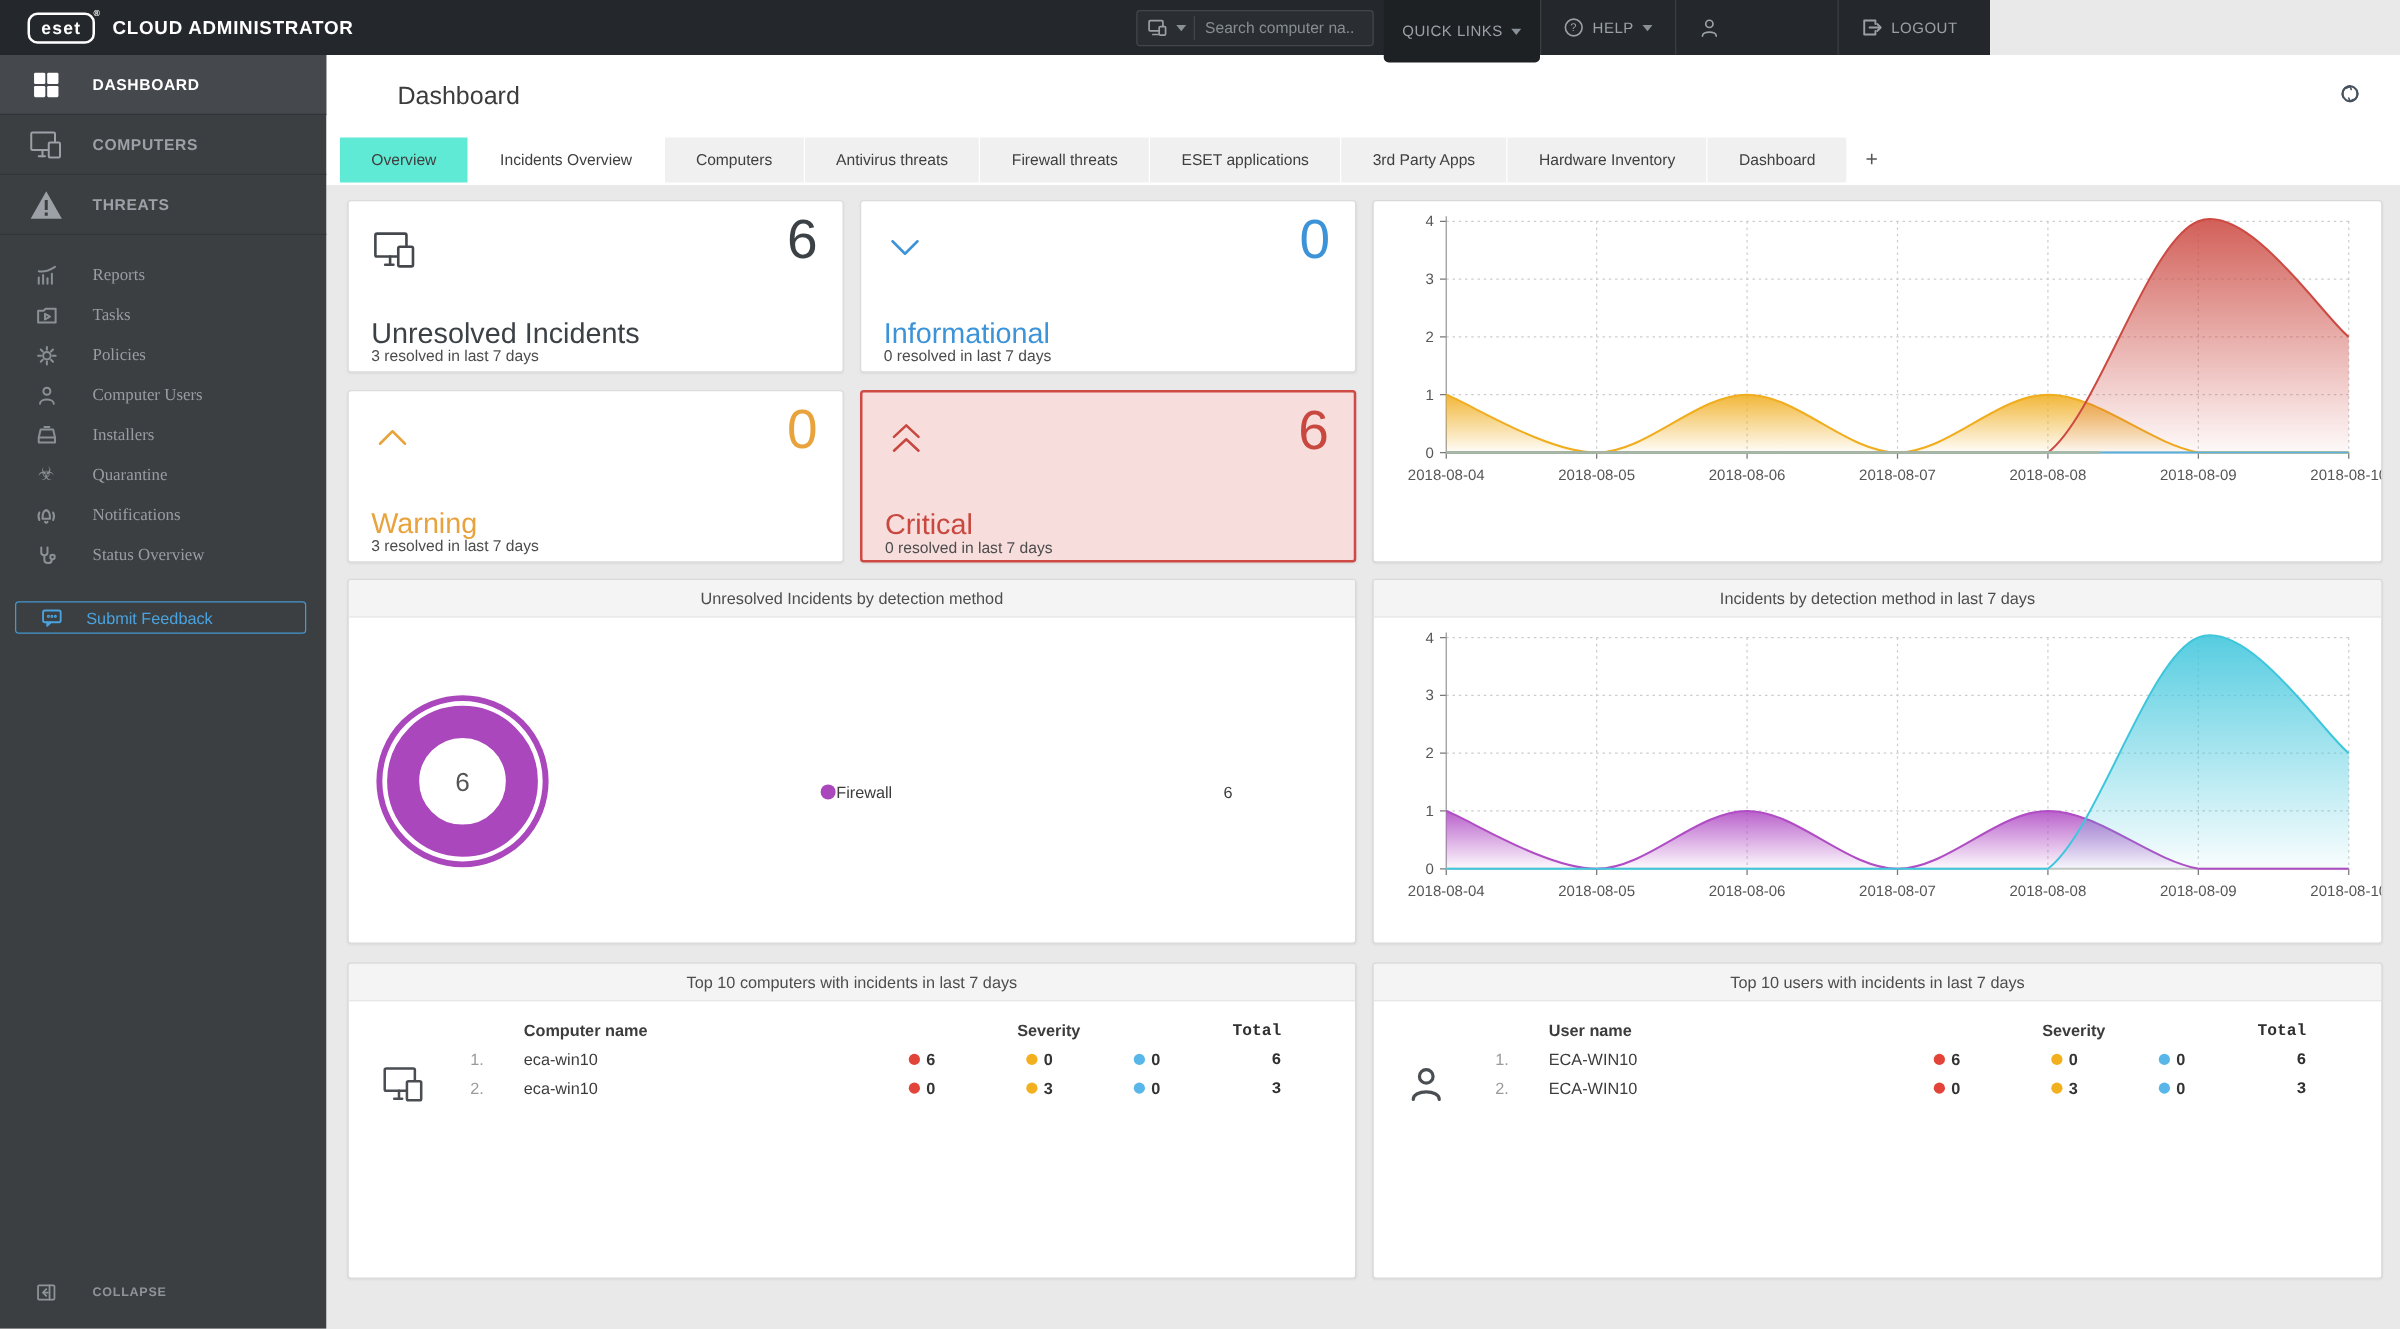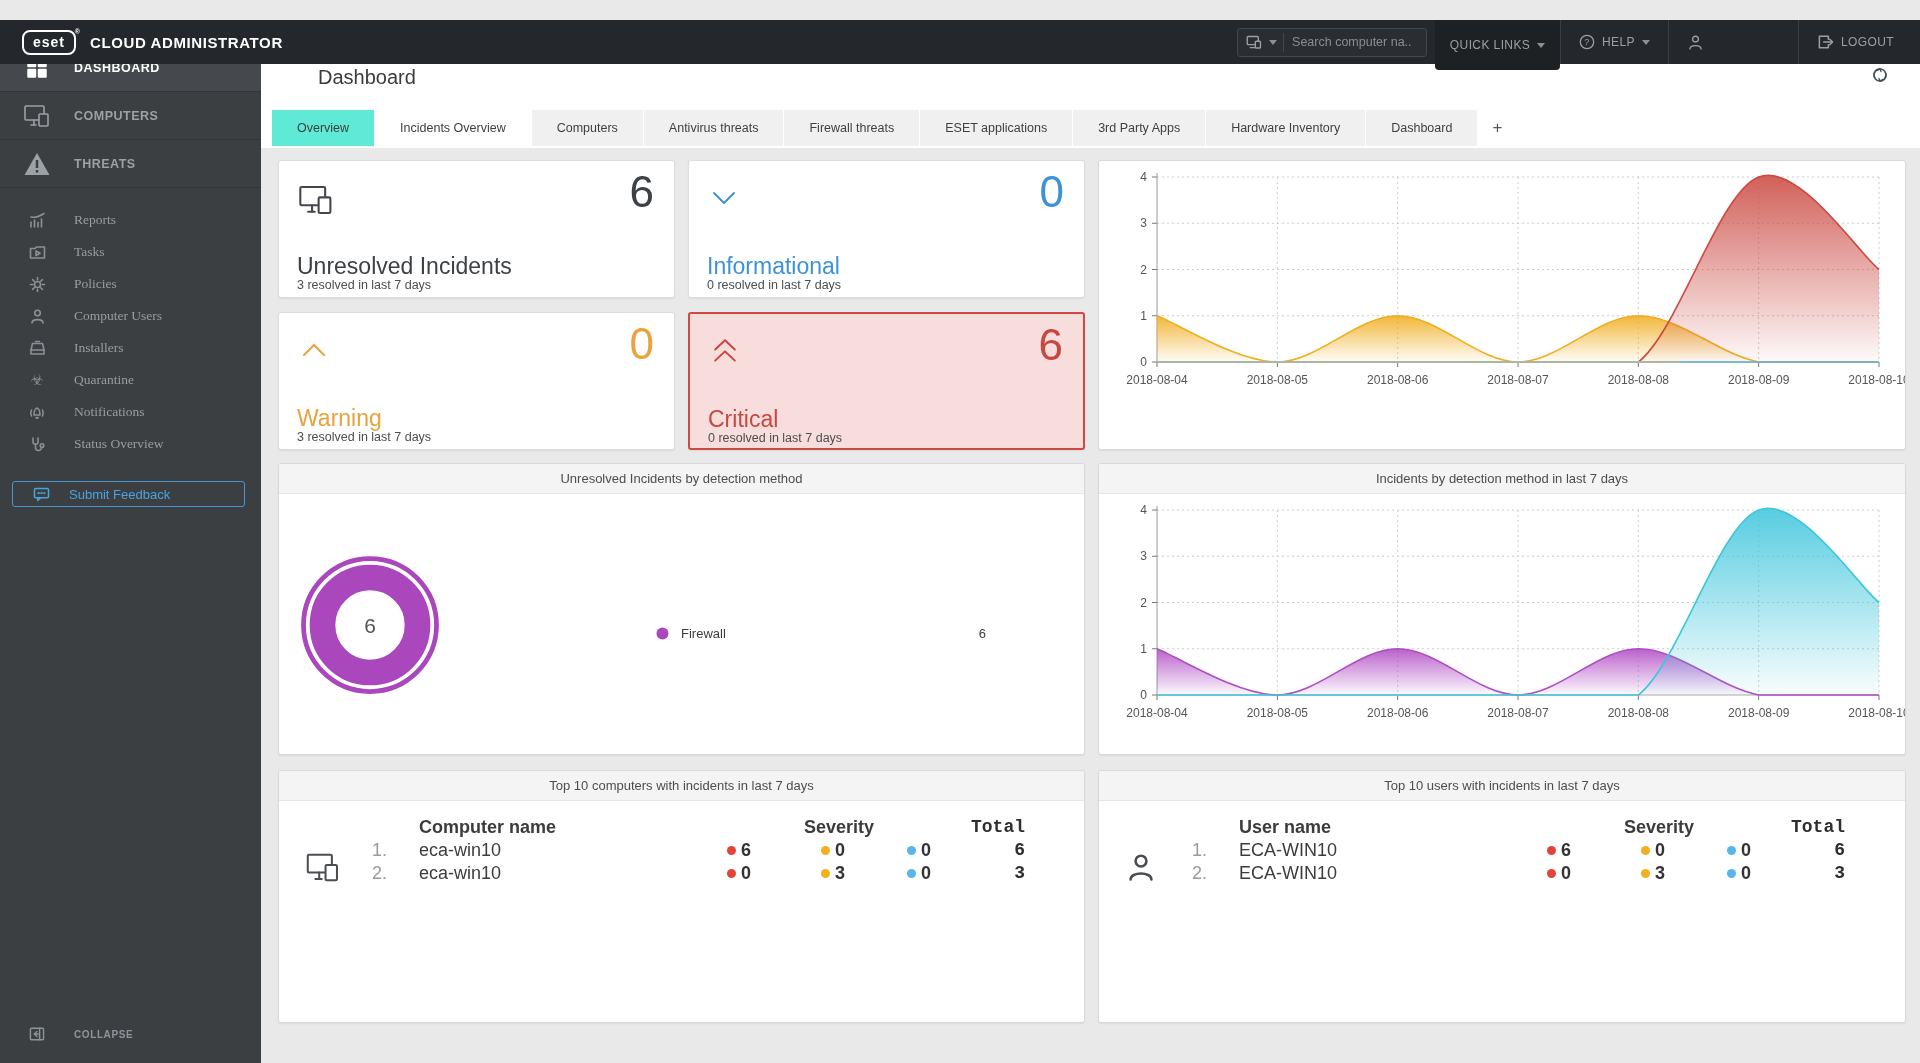--- a/index.html
+++ b/index.html
@@ -1,21 +1,21 @@
 <!DOCTYPE html>
 <html><head>
 <meta charset="utf-8">
 <style>
   * { margin:0; padding:0; box-sizing:border-box; }
   html,body { width:1920px; height:1063px; overflow:hidden; }
   body { font-family:"Liberation Sans","DejaVu Sans",sans-serif; background:#e9e9e9; }
   .app { position:relative; width:1920px; height:1063px; }
 
   
-  .topbar { position:absolute; left:0; top:0; width:1920px; height:44px; background:#24282c; display:flex; align-items:center; z-index:30;margin-top:20px; }
+  .topbar { position:absolute; left:0; top:0; width:1592px; height:44px; background:#24282c; display:flex; align-items:center; z-index:30; }
   .logo { margin-left:22px; border:2px solid #fff; border-radius:8px; color:#fff; font-weight:bold; font-size:14px; padding:2px 9px 3px; letter-spacing:1px; position:relative; }
   .logo sup { font-size:7px; position:absolute; top:-4px; right:-7px; }
   .brand { color:#fff; font-size:15px; font-weight:600; letter-spacing:.6px; margin-left:14px; }
   .topbar-right { margin-left:auto; display:flex; align-items:stretch; height:44px; }
   .searchbox { align-self:center; width:190px; height:29px; background:#2a2e32; border:1px solid #43474b; border-radius:3px; display:flex; align-items:center; padding:0 8px; margin-right:8px; }
   .searchbox svg { flex:none; }
   .searchbox .sep { width:1px; height:19px; background:#43474b; margin:0 8px 0 6px; }
   .searchbox input { background:transparent; border:none; outline:none; color:#aeb4b9; font-size:12.5px; width:120px; font-family:inherit; }
   .searchbox input::placeholder { color:#878e93; }
   .ql { width:125px; height:50px; background:#1d2124; border-radius:0 0 4px 4px; display:flex; align-items:center; justify-content:center; gap:7px; color:#9aa1a6; font-size:12px; letter-spacing:.4px; cursor:pointer; }
@@ -74,26 +74,26 @@
   svg.area { display:block; }
   svg.area .grid { stroke:#cdcdcd; stroke-width:1; stroke-dasharray:2 3; }
   svg.area .tick { stroke:#777; stroke-width:1; }
   svg.area .axis { stroke:#c2c8c2; stroke-width:1.5; }
   svg.area .ylab,svg.area .xlab { font-size:12px; fill:#555; font-family:"Liberation Sans",sans-serif; }
 
   
   .donut-svg { position:absolute; left:15px; top:55px; }
   .donut-center { font-size:22px; fill:#555; font-family:"Liberation Sans",sans-serif; }
   .legend-row { position:absolute; left:377px; top:132px; width:330px; display:flex; align-items:center; font-size:13px; color:#3c3c3c; }
-  .legend-label { margin-left:12px; }
+  .legend-label { }
   .legend-value { margin-left:auto; }
 
   
   .table-icon { position:absolute; left:26px; top:34px; color:#4a4e52; }
-  .trow { position:relative; height:23px; font-size:18px; color:#3c3c3c; }
+  .trow { position:relative; height:23px; font-size:13px; color:#3c3c3c; }
   .trow.thead { margin-top:16px; font-weight:700; }
   .trow .c-rank { position:absolute; left:78px; width:30px; text-align:right; color:#9a9a9a; }
   .trow .c-name { position:absolute; left:140px; }
   .trow .c-sevh { position:absolute; left:480px; width:160px; text-align:center; }
   .trow .c-sev { position:absolute; display:flex; align-items:center; }
   .trow .s1 { left:448px; } .trow .s2 { left:542px; } .trow .s3 { left:628px; }
   .trow .c-total { position:absolute; left:680px; width:66px; text-align:right; font-weight:700; color:#2f2f2f;font-family:Liberation Mono, monospace; }
   .dot { width:9px; height:9px; border-radius:50%; display:inline-block; margin-right:5px; }
   .dot.red { background:#e2443a; } .dot.yellow { background:#f2b01e; } .dot.blue { background:#58b7e8; }
   .c-sev b { font-weight:600; color:#333; }

